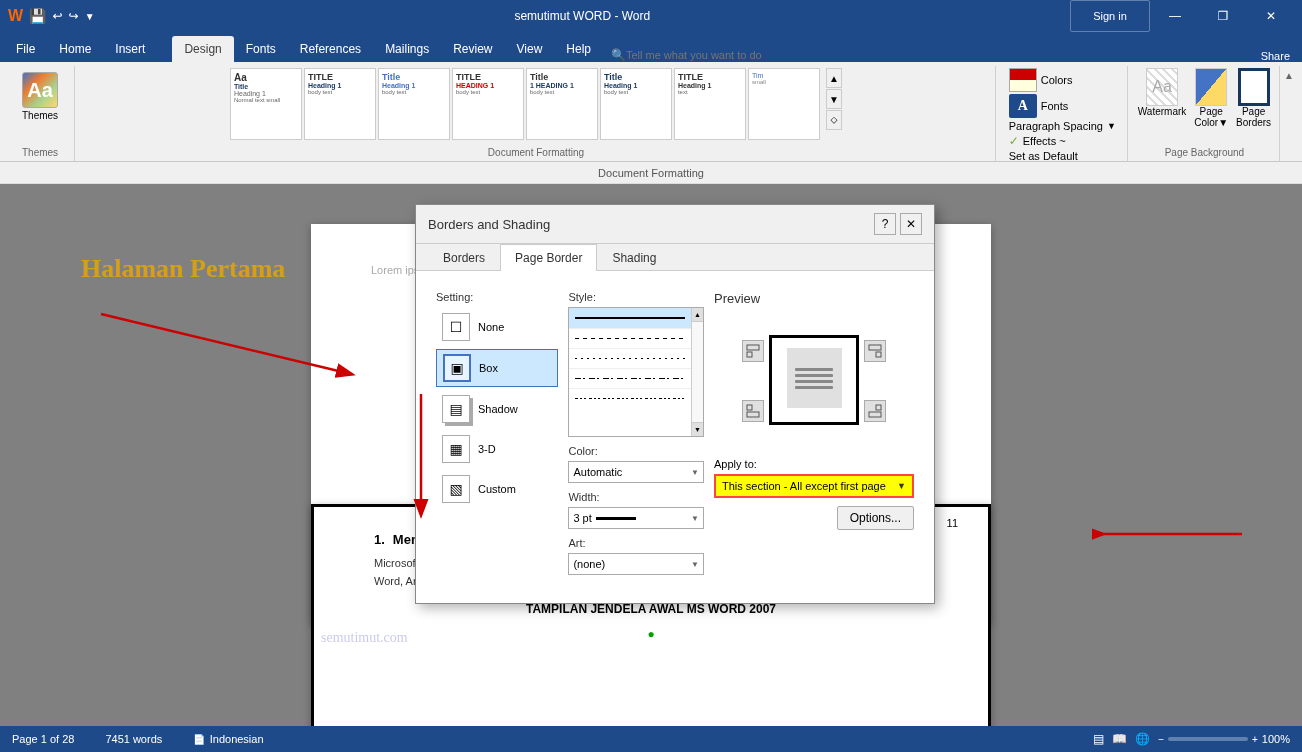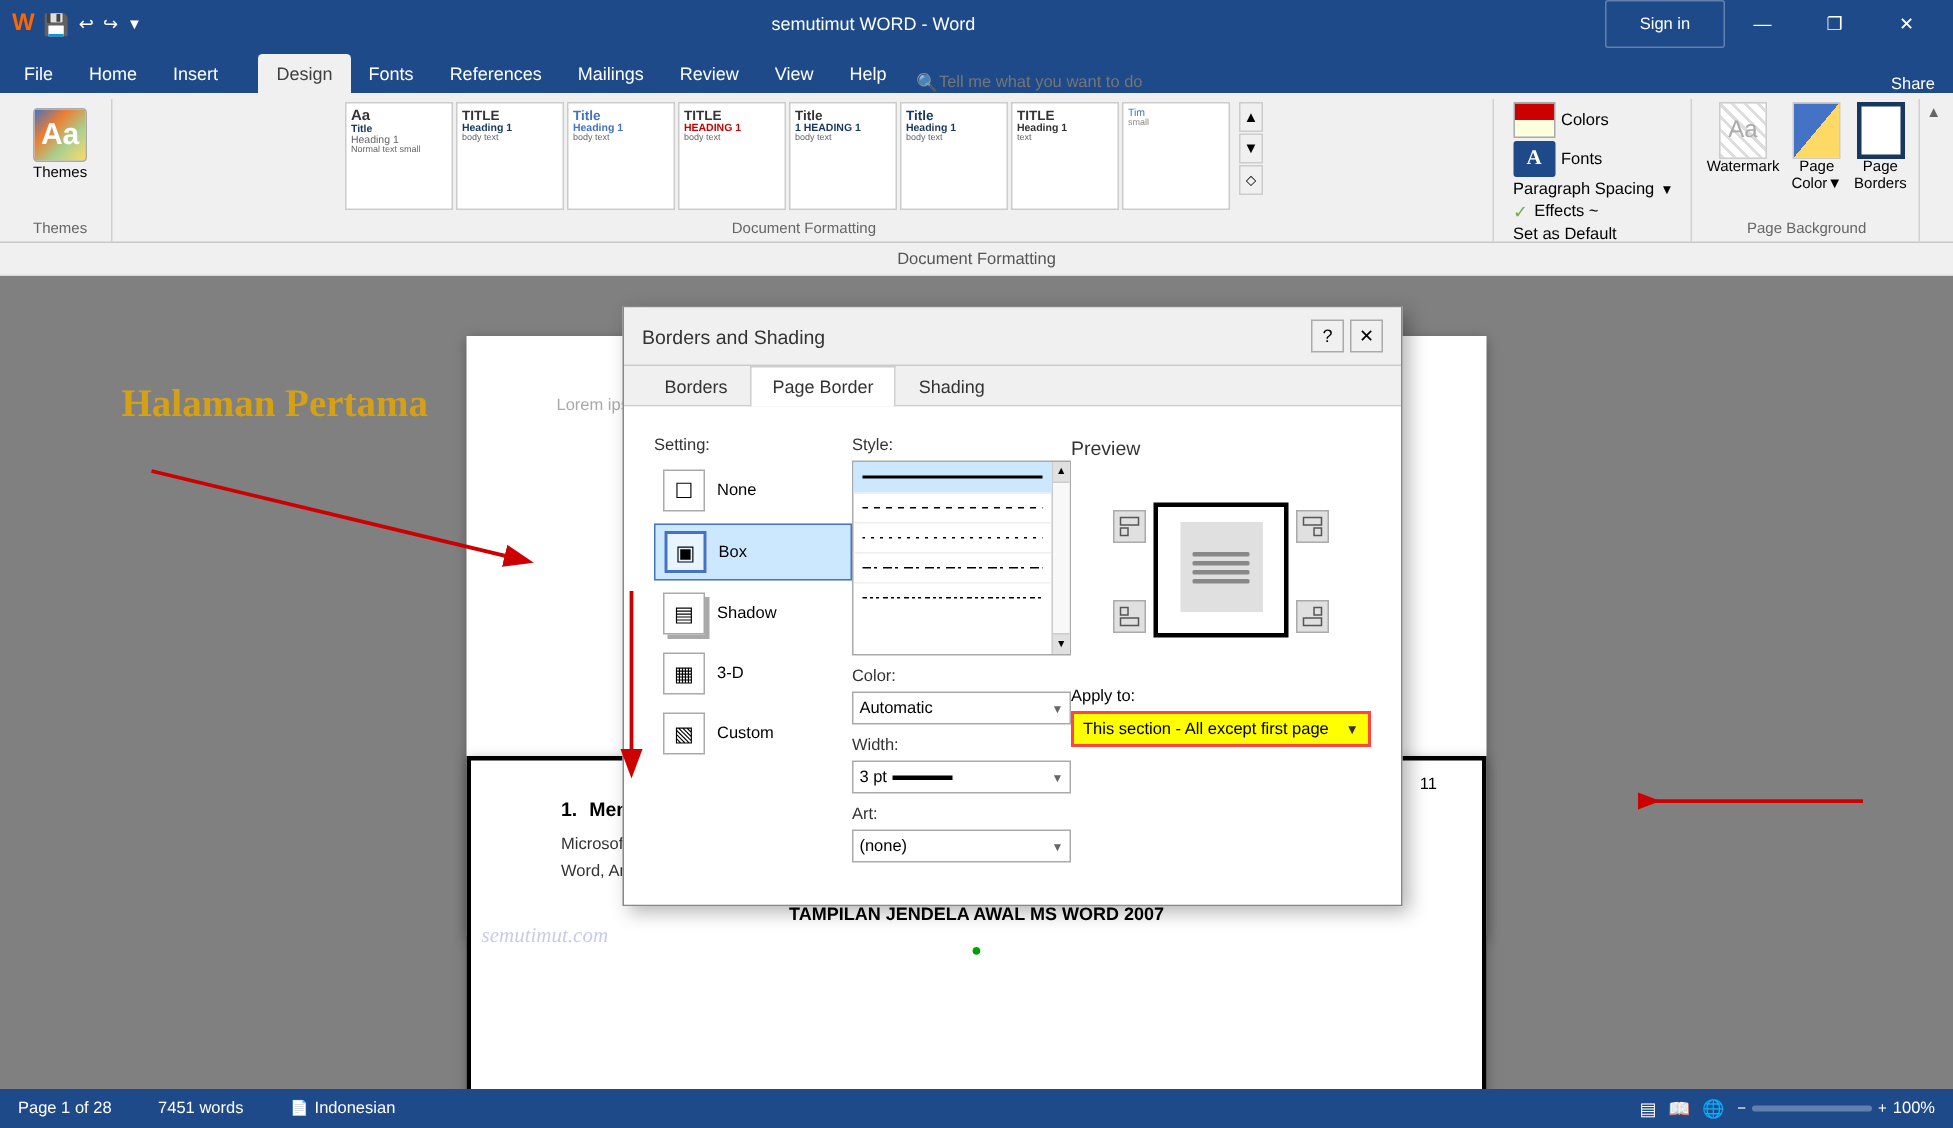--- a/index.html
+++ b/index.html
@@ -189,21 +189,21 @@
       border: 1px solid transparent;
       border-bottom: none;
       margin-bottom: -1px;
     }
     .dialog-tab.active {
       background: white;
       border-color: #ccc;
       border-bottom-color: white;
     }
 
-    .dialog-body { background: white; padding: 20px; display: flex; }
+    .dialog-body { background: white; padding: 20px; display: flex; gap: 10px; }
 
     
     .settings-col { width: 140px; }
     .settings-label { font-size: 11px; color: #333; margin-bottom: 6px; font-weight: 500; }
     .setting-item {
       display: flex;
       align-items: center;
       gap: 8px;
       padding: 4px 6px;
       margin-bottom: 4px;
@@ -508,21 +508,21 @@
 
   <svg style="position:absolute; right:50px; top:330px; pointer-events:none; z-index:10;" width="160" height="40">
     <defs>
       <marker id="arrow3" markerWidth="8" markerHeight="8" refX="2" refY="3" orient="auto">
         <path d="M8,0 L8,6 L0,3 z" fill="#c00"></path>
       </marker>
     </defs>
     <line x1="150" y1="20" x2="10" y2="20" stroke="#c00" stroke-width="2.5" marker-end="url(#arrow3)"></line>
   </svg>
 
-  <div style="position:absolute; bottom:93px; left:calc(50% - 340px + 10px); color:rgba(100,100,200,0.35); font-size:14px; font-style:italic; font-family:serif;">semutimut.com</div>
+  <div style="position:absolute; bottom:80px; left:calc(50% - 340px + 10px); color:rgba(100,100,200,0.35); font-size:14px; font-family:serif;">semutimut.com</div>
 
   <div class="dialog" style="top:20px; left:calc(50% - 80px);">
 
     <div class="dialog-titlebar">
       <span class="dialog-title">Borders and Shading</span>
       <div class="dialog-controls">
         <div class="dialog-ctrl-btn">?</div>
         <div class="dialog-ctrl-btn">✕</div>
       </div>
     </div>
@@ -668,20 +668,23 @@
         </div>
 
         <div style="margin-top:8px;">
           <div class="apply-label">Apply to:</div>
           <div class="apply-dropdown">
             <span>This section - All except first page</span>
             <span style="font-size:9px; color:#333;">▼</span>
           </div>
         </div>
 
+        <div style="margin-top:8px; text-align:right;">
+          <button class="options-btn">Options...</button>
+        </div>
       </div>
     </div>
 
   </div>
 
 </div>
 
 <div class="status-bar">
   <div class="status-left">
     <span>Page 1 of 28</span>

